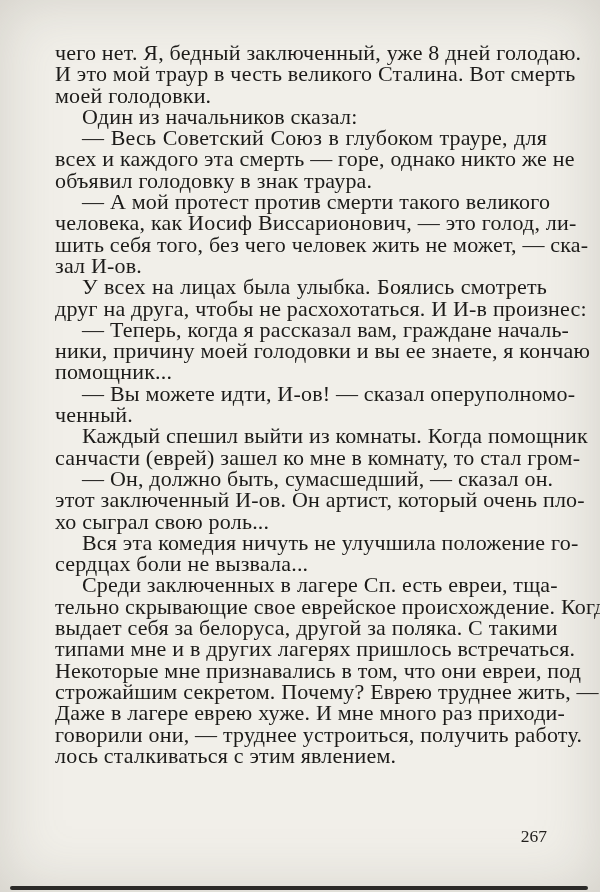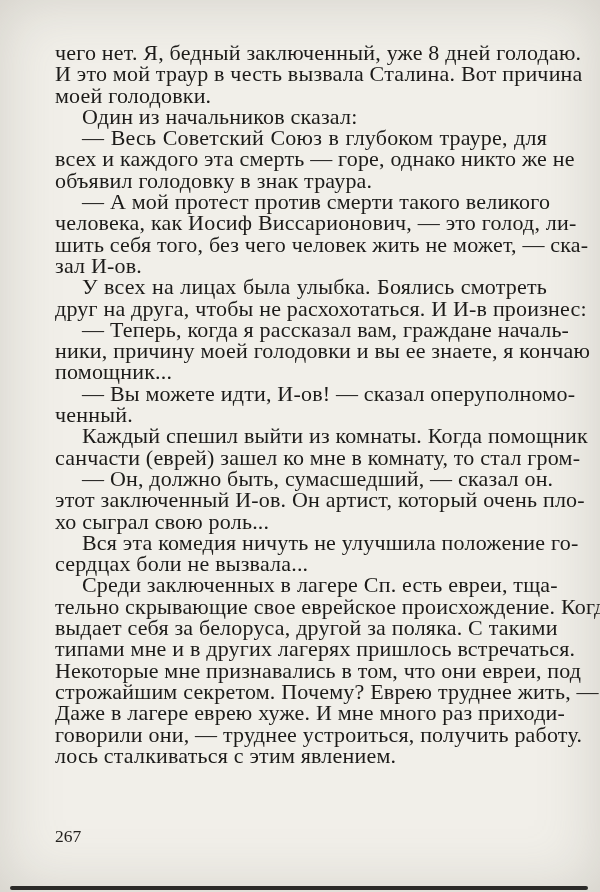--- a/index.html
+++ b/index.html
@@ -37,41 +37,41 @@
     text-align-last: left;
   }
   .line.indent {
     text-indent: 27px;
   }
   .page-number {
     position: absolute;
     left: 55px;
     top: 826px;
     width: 492px;
-    text-align: left;
+    text-align: right;
     font-size: 17.5px;
     color: #211f1c;
   }
   .scan-edge {
     position: absolute;
     left: 10px;
     bottom: 2px;
     width: 578px;
     height: 4px;
     background: #2b2a28;
     border-radius: 2px;
   }
 </style>
 </head>
 <body>
 
 <div class="scan-page">
   <div class="text-block">
       <div class="line">чего нет. Я, бедный заключенный, уже 8 дней голодаю.</div>
-      <div class="line">И это мой траур в честь вызвала Сталина. Вот причина</div>
+      <div class="line">И это мой траур в честь великого Сталина. Вот смерть</div>
       <div class="line end">моей голодовки.</div>
       <div class="line indent end">Один из начальников сказал:</div>
       <div class="line indent">— Весь Советский Союз в глубоком трауре, для</div>
       <div class="line">всех и каждого эта смерть — горе, однако никто же не</div>
       <div class="line end">объявил голодовку в знак траура.</div>
       <div class="line indent">— А мой протест против смерти такого великого</div>
       <div class="line">человека, как Иосиф Виссарионович, — это голод, ли-</div>
       <div class="line">шить себя того, без чего человек жить не может, — ска-</div>
       <div class="line end">зал И-ов.</div>
       <div class="line indent">У всех на лицах была улыбка. Боялись смотреть</div>

